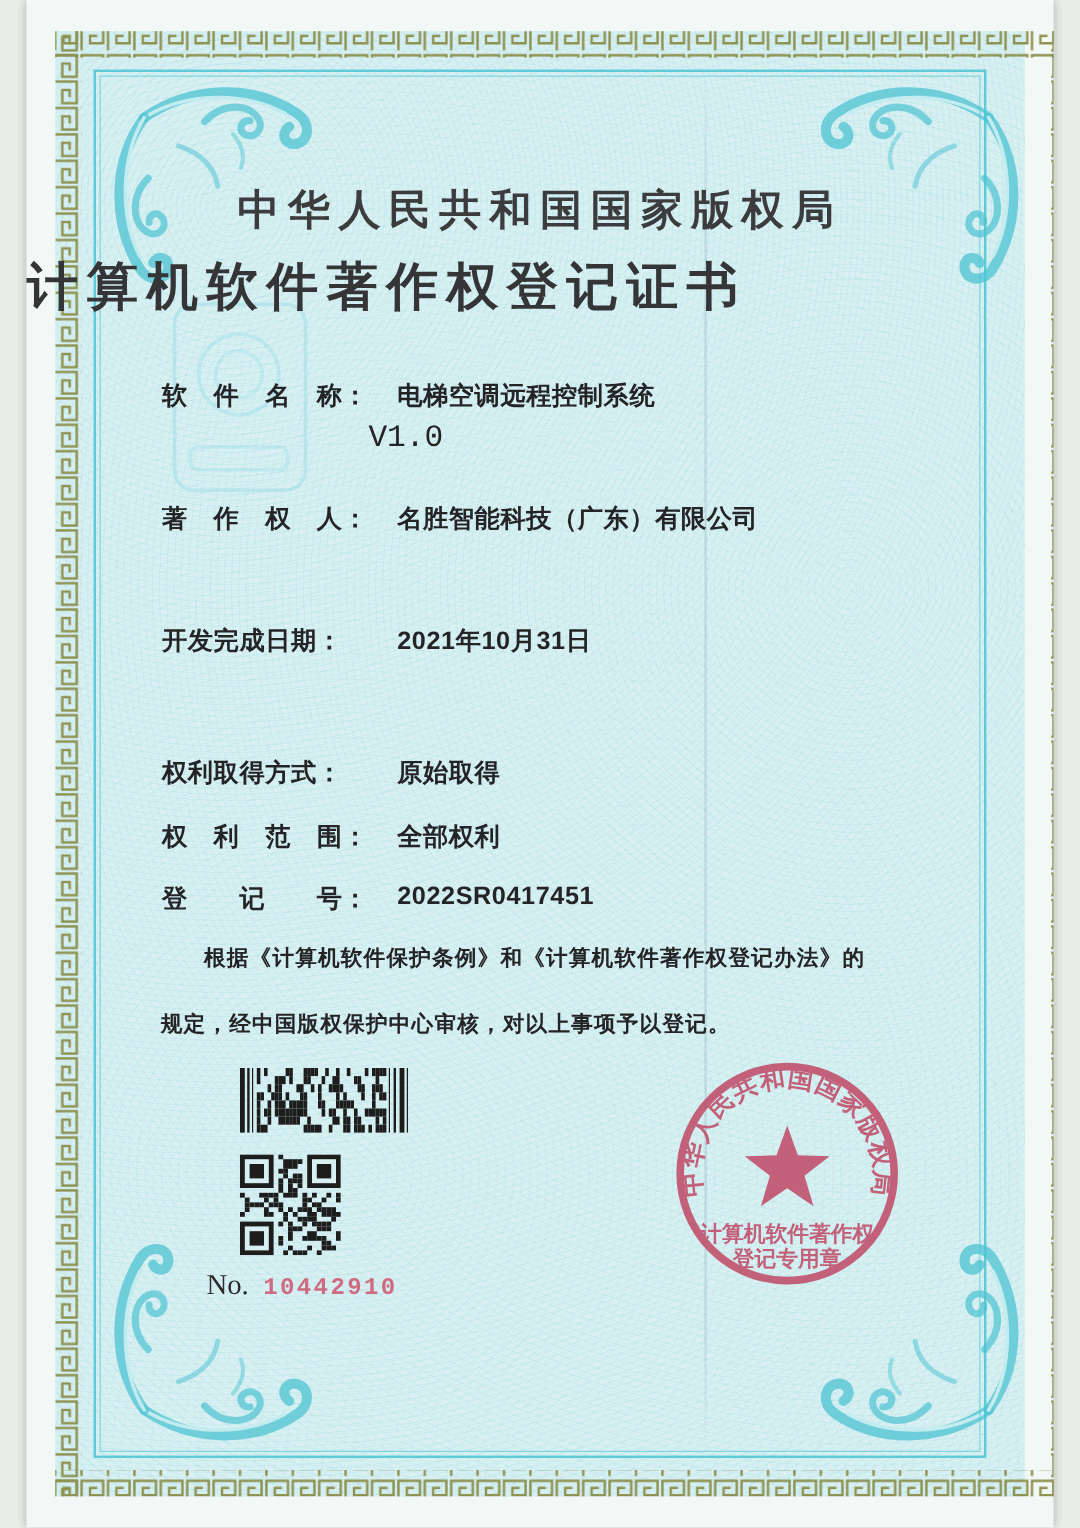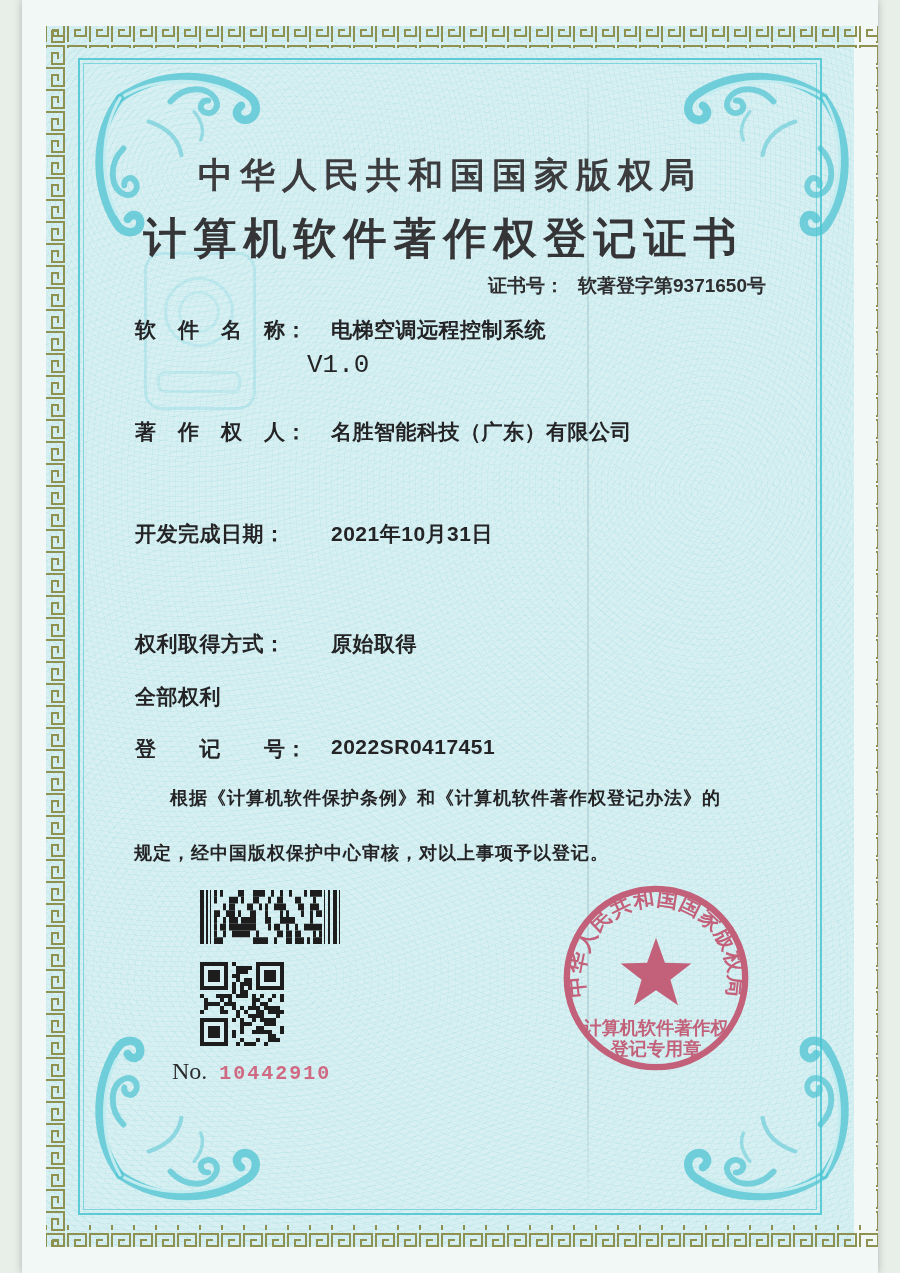--- a/index.html
+++ b/index.html
@@ -25,21 +25,21 @@
     border:3px solid rgba(128,213,224,.38);}
   .emboss .circ2{position:absolute;left:31px;top:36px;width:36px;height:36px;border-radius:50%;
     border:3px solid rgba(128,213,224,.30);}
   .emboss .base{position:absolute;left:10px;bottom:14px;width:78px;height:16px;border-radius:8px;
     border:3px solid rgba(128,213,224,.34);}
   .crease{position:absolute;left:565px;top:58px;width:2px;height:1158px;
     background:linear-gradient(rgba(130,165,175,.0),rgba(130,165,175,.28) 10%,rgba(130,165,175,.28) 90%,rgba(130,165,175,0));}
   
   .authority{position:absolute;left:0;right:0;top:152px;text-align:center;
     font-size:35px;font-weight:700;letter-spacing:7px;color:#3c3c3e;}
-  .cert-title{position:absolute;left:0;right:13px;top:210px;text-align:center;
+  .cert-title{position:absolute;left:0;right:13px;top:210px;
     font-size:43px;font-weight:700;letter-spacing:7px;color:#353537;}
   .certno{position:absolute;top:273px;right:112px;font-size:19px;font-weight:700;color:#2e2e30;}
   .certno .v{margin-left:14px;}
   .field{position:absolute;left:113px;display:flex;align-items:flex-start;color:#242426;gap:24px;}
   .field .lbl{font-size:21px;font-weight:700;width:172px;flex:none;letter-spacing:.5px;}
   .field .val{font-size:21px;font-weight:700;letter-spacing:.5px;}
   .val2{position:absolute;left:285px;font-size:26px;font-weight:400;color:#242426;
     font-family:"Liberation Mono",monospace;}
   .para{position:absolute;left:112px;width:700px;font-size:18px;font-weight:600;
     color:#242426;letter-spacing:1px;}
@@ -96,23 +96,20 @@
 
   <div class="emboss">
     <span class="circ"></span>
     <span class="circ2"></span>
     <span class="base"></span>
   </div>
 
   <div class="authority">中华人民共和国国家版权局</div>
   <div class="cert-title">计算机软件著作权登记证书</div>
 
-  <div class="certno">
-    <span>证书号：</span><span class="v">软著登字第9371650号</span>
-  </div>
 
   <div class="field" style="top:316px">
     <span class="lbl">软　件　名　称：</span>
     <span class="val">电梯空调远程控制系统</span>
   </div>
   <div class="val2" style="top:350px">V1.0</div>
 
   <div class="field" style="top:418px">
     <span class="lbl">著　作　权　人：</span>
     <span class="val">名胜智能科技（广东）有限公司</span>
@@ -123,20 +120,21 @@
     <span class="val">2021年10月31日</span>
   </div>
 
 
   <div class="field" style="top:630px">
     <span class="lbl">权利取得方式：</span>
     <span class="val">原始取得</span>
   </div>
 
   <div class="field" style="top:683px">
+    <span class="lbl">权　利　范　围：</span>
     <span class="val">全部权利</span>
   </div>
 
   <div class="field" style="top:735px">
     <span class="lbl">登　　记　　号：</span>
     <span class="val">2022SR0417451</span>
   </div>
 
   <div class="para indent" style="top:786px">根据《计算机软件保护条例》和《计算机软件著作权登记办法》的</div>
   <div class="para" style="top:841px">规定，经中国版权保护中心审核，对以上事项予以登记。</div>

